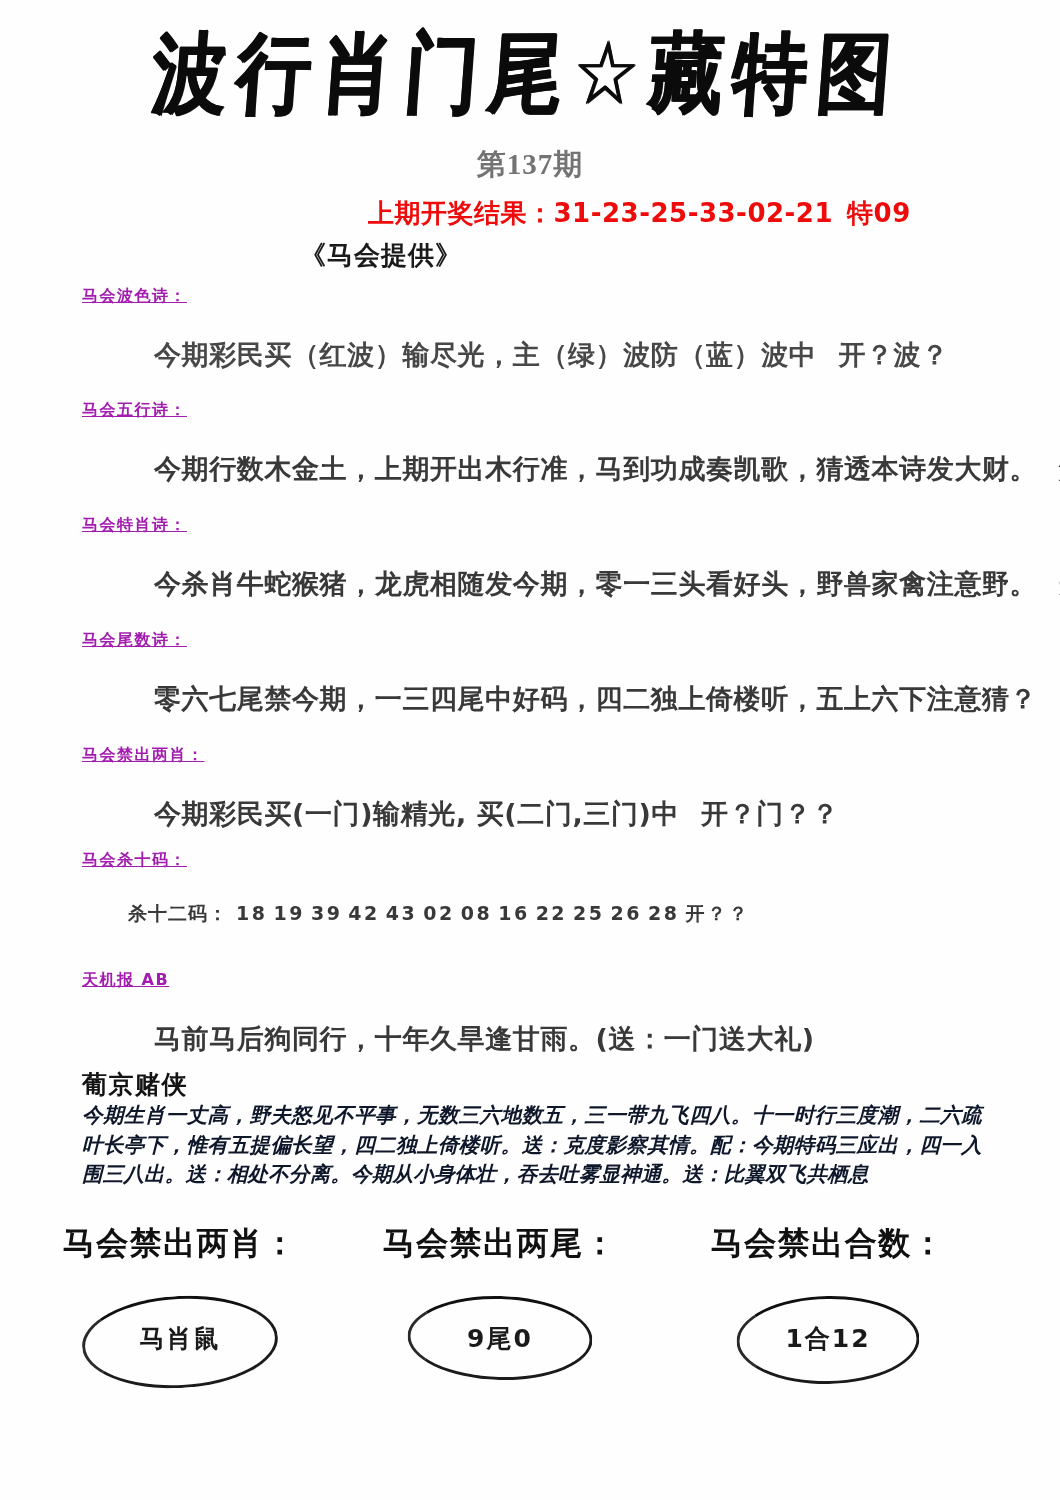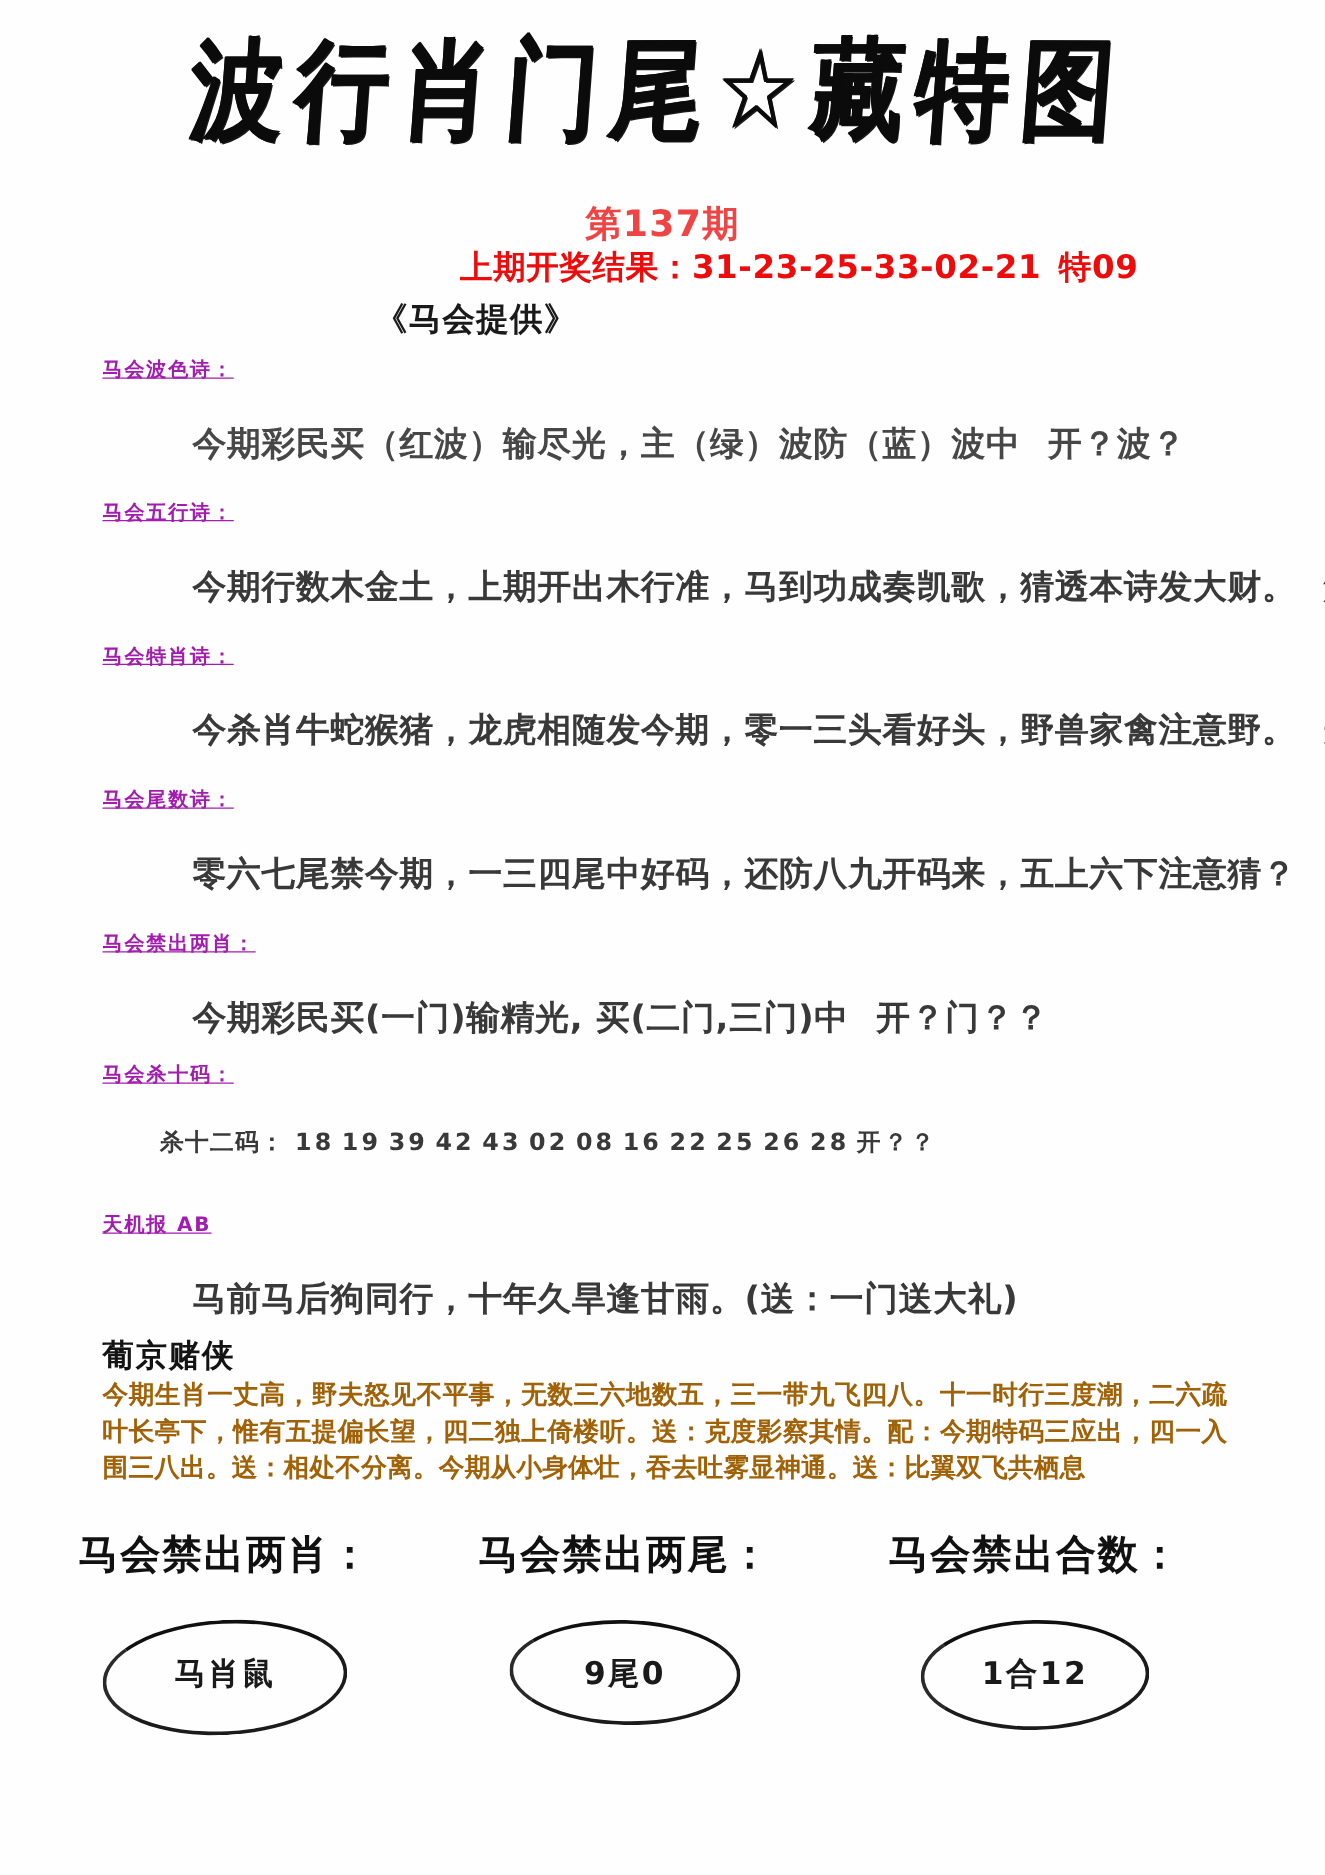--- a/index.html
+++ b/index.html
@@ -37,25 +37,26 @@
     font-weight: 900;
     letter-spacing: 10px;
     color: #0b0b0b;
     line-height: 1.08;
     transform: scaleY(1.18) skewX(-5deg);
     transform-origin: center top;
     text-shadow: 1px 0 0 #0b0b0b, 0 1px 0 #0b0b0b, 1.6px 1.2px 0 #1a1a1a;
     white-space: nowrap;
   }
   .issue {
-    margin-top: 54px;
+    margin-top: 39px;
     font-size: 29px;
     font-weight: 700;
     letter-spacing: 1px;
-    color: #ef4444;
+    color: #737373;
+    font-family: Liberation Serif, serif;
   }
 
   
   .result-line {
     position: absolute;
     top: 196px;
     left: 368px;
     font-size: 26px;
     font-weight: 700;
     color: #ee0b0b;
@@ -126,22 +127,23 @@
   }
   .pj-para {
     position: absolute;
     left: 82px;
     top: 1101px;
     width: 900px;
     font-size: 20.5px;
     font-weight: 700;
     line-height: 29.5px;
     letter-spacing: 0.2px;
-    color: #a16207;
+    color: #0f172a;
     text-align: justify;
+    font-style: italic;
   }
 
   
   .ban-row {
     position: absolute;
     left: 0;
     top: 1222px;
     width: 1060px;
     height: 160px;
   }
@@ -222,21 +224,21 @@
     <div class="sec-body"><span>今期行数木金土，上期开出木行准，马到功成奏凯歌，猜透本诗发大财。</span><span class="gap"></span><span>解（？？）</span></div>
   </div>
 
   <div class="section" style="top:515px;">
     <div class="sec-head">马会特肖诗：</div>
     <div class="sec-body"><span>今杀肖牛蛇猴猪，龙虎相随发今期，零一三头看好头，野兽家禽注意野。</span><span class="gap"></span><span>开？</span></div>
   </div>
 
   <div class="section" style="top:630px;">
     <div class="sec-head">马会尾数诗：</div>
-    <div class="sec-body"><span>零六七尾禁今期，一三四尾中好码，还防八九开码来，五上六下注意猜？</span></div>
+    <div class="sec-body"><span>零六七尾禁今期，一三四尾中好码，四二独上倚楼听，五上六下注意猜？</span></div>
   </div>
 
   <div class="section" style="top:745px;">
     <div class="sec-head">马会禁出两肖：</div>
     <div class="sec-body"><span>今期彩民买(一门)输精光, 买(二门,三门)中</span><span class="gap"></span><span>开？门？？</span></div>
   </div>
 
   <div class="section" style="top:850px;">
     <div class="sec-head">马会杀十码：</div>
     <div class="sec-body kill-list" style="margin-left:46px;">

